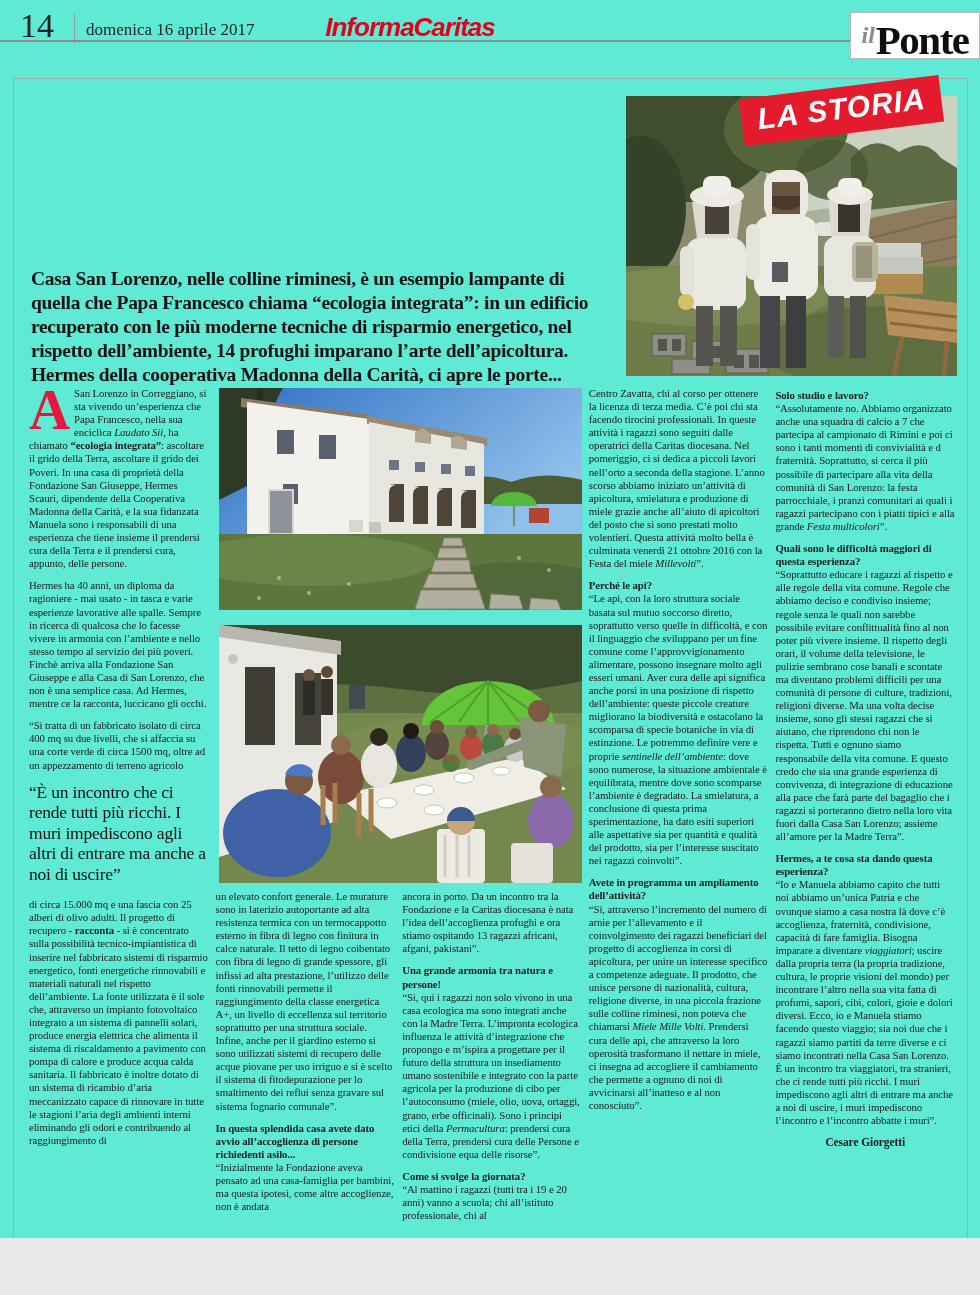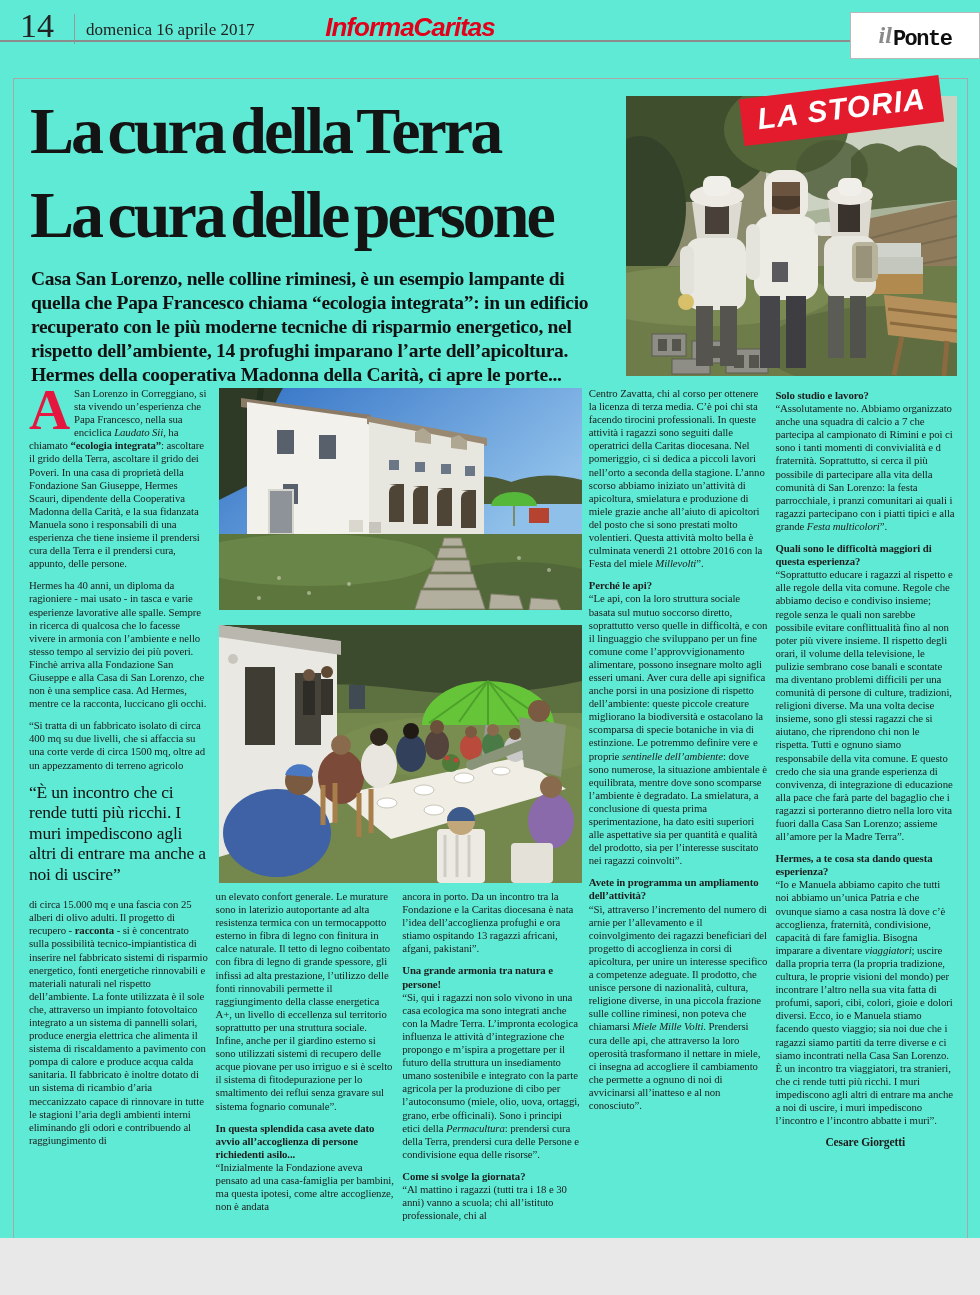--- a/index.html
+++ b/index.html
@@ -10,22 +10,22 @@
   .pageno{position:absolute;left:20px;top:8px;font-size:34px;line-height:36px;color:#222;}
   .hdr-vline{position:absolute;left:74px;top:14px;width:1px;height:30px;background:#9a9a9a;}
   .hdr-date{position:absolute;left:86px;top:20px;font-size:17px;color:#222;}
   .hdr-section{position:absolute;left:0;right:160px;top:12px;text-align:center;
         font-family:"Liberation Sans","DejaVu Sans",sans-serif;font-weight:bold;font-style:italic;
         font-size:26px;letter-spacing:-1px;}
   .hdr-rule{position:absolute;left:0;right:0;top:40px;height:2px;background:#8c8c8c;}
   .masthead{position:absolute;right:0;top:12px;width:128px;height:45px;border:1px solid #b8b8b8;
         background:#fff;display:flex;align-items:center;justify-content:center;z-index:5;}
   .masthead .il{font-style:italic;font-weight:bold;font-size:24px;color:#8a8a8a;margin-right:1px;}
-  .masthead .ponte{font-family:Liberation Mono, monospace;font-weight:bold;
-        font-size:22px;color:#0f0f0f;letter-spacing:-1.5px;margin-top:8px;}
+  .masthead .ponte{font-family:Liberation Serif, serif;font-weight:bold;
+        font-size:41px;color:#0f0f0f;letter-spacing:-1.5px;margin-top:8px;}
 
   
   .frame{position:absolute;left:13px;top:78px;width:953px;height:1205px;border:1px solid #a8a8a8;}
 
   .headline{position:absolute;left:16px;top:10px;font-weight:bold;font-size:66px;line-height:84px;
         letter-spacing:-3px;word-spacing:-7px;color:#141414;white-space:nowrap;}
   .standfirst{position:absolute;left:17px;top:188px;width:577px;font-weight:bold;
         font-size:19.5px;line-height:24px;letter-spacing:-0.3px;color:#111;}
 
   .badge{position:absolute;left:727px;top:8px;transform:rotate(-7deg);background:#e41b2d;
@@ -61,24 +61,20 @@
   <div class="hdr-date">domenica 16 aprile 2017</div>
   <div class="hdr-section" style="color:#e2001a;">InformaCaritas</div>
   <div class="hdr-rule"></div>
   <div class="masthead">
     <span class="il">il</span>
       <span class="ponte">Ponte</span>
   </div>
 
   <div class="frame">
 
-    <div class="headline">
-      <div>La cura della Terra</div>
-      <div>La cura delle persone</div>
-    </div>
 
     <div class="standfirst">Casa San Lorenzo, nelle colline riminesi, è un esempio lampante di quella che Papa Francesco chiama “ecologia integrata”: in un edificio recuperato con le più moderne tecniche di risparmio energetico, nel rispetto dell’ambiente, 14 profughi imparano l’arte dell’apicoltura. Hermes della cooperativa Madonna della Carità, ci apre le porte...</div>
 
     <div class="badge">LA STORIA</div>
 
     <div class="photo photo-bees">
       <svg viewBox="0 0 331 280" preserveAspectRatio="none">
         <rect width="331" height="280" fill="#8b8b6e"></rect>
         <rect x="140" width="191" height="125" fill="#ccd2c2"></rect>
         <polygon points="140,122 331,92 331,125 140,135" fill="#a9b399"></polygon>
@@ -313,21 +309,21 @@
         <p>un elevato confort generale. Le murature sono in laterizio autoportante ad alta resistenza termica con un termocappotto esterno in fibra di legno con finitura in calce naturale. Il tetto di legno coibentato con fibra di legno di grande spessore, gli infissi ad alta prestazione, l’utilizzo delle fonti rinnovabili permette il raggiungimento della classe energetica A+, un livello di eccellenza sul territorio soprattutto per una struttura sociale. Infine, anche per il giardino esterno si sono utilizzati sistemi di recupero delle acque piovane per uso irriguo e si è scelto il sistema di fitodepurazione per lo smaltimento dei reflui senza gravare sul sistema fognario comunale”.</p>
         <p class="q">In questa splendida casa avete dato avvio all’accoglienza di persone richiedenti asilo...</p>
         <p>“Inizialmente la Fondazione aveva pensato ad una casa-famiglia per bambini, ma questa ipotesi, come altre accoglienze, non è andata</p>
       </div>
 
       <div class="col pad">
         <p>ancora in porto. Da un incontro tra la Fondazione e la Caritas diocesana è nata l’idea dell’accoglienza profughi e ora stiamo ospitando 13 ragazzi africani, afgani, pakistani”.</p>
         <p class="q">Una grande armonia tra natura e persone!</p>
         <p>“Si, qui i ragazzi non solo vivono in una casa ecologica ma sono integrati anche con la Madre Terra. L’impronta ecologica influenza le attività d’integrazione che propongo e m’ispira a progettare per il futuro della struttura un insediamento umano sostenibile e integrato con la parte agricola per la produzione di cibo per l’autoconsumo (miele, olio, uova, ortaggi, grano, erbe officinali). Sono i principi etici della <em>Permacultura</em>: prendersi cura della Terra, prendersi cura delle Persone e condivisione equa delle risorse”.</p>
         <p class="q">Come si svolge la giornata?</p>
-        <p>“Al mattino i ragazzi (tutti tra i 18 e 30 anni) vanno a scuola; chi all’istituto professionale, chi al</p>
+        <p>“Al mattino i ragazzi (tutti tra i 19 e 20 anni) vanno a scuola; chi all’istituto professionale, chi al</p>
       </div>
 
       <div class="col">
         <p>Centro Zavatta, chi al corso per ottenere la licenza di terza media. C’è poi chi sta facendo tirocini professionali. In queste attività i ragazzi sono seguiti dalle operatrici della Caritas diocesana. Nel pomeriggio, ci si dedica a piccoli lavori nell’orto a seconda della stagione. L’anno scorso abbiamo iniziato un’attività di apicoltura, smielatura e produzione di miele grazie anche all’aiuto di apicoltori del posto che si sono prestati molto volentieri. Questa attività molto bella è culminata venerdì 21 ottobre 2016 con la Festa del miele <em>Millevolti</em>”.</p>
         <p class="q">Perché le api?</p>
         <p>“Le api, con la loro struttura sociale basata sul mutuo soccorso diretto, soprattutto verso quelle in difficoltà, e con il linguaggio che sviluppano per un fine comune come l’approvvigionamento alimentare, possono insegnare molto agli esseri umani. Aver cura delle api significa anche porsi in una posizione di rispetto dell’ambiente: queste piccole creature migliorano la biodiversità e ostacolano la scomparsa di specie botaniche in via di estinzione. Le potremmo definire vere e proprie <em>sentinelle dell’ambiente</em>: dove sono numerose, la situazione ambientale è equilibrata, mentre dove sono scomparse l’ambiente è degradato. La smielatura, a conclusione di questa prima sperimentazione, ha dato esiti superiori alle aspettative sia per quantità e qualità del prodotto, sia per l’interesse suscitato nei ragazzi coinvolti”.</p>
         <p class="q">Avete in programma un ampliamento dell’attività?</p>
         <p>“Sì, attraverso l’incremento del numero di arnie per l’allevamento e il coinvolgimento dei ragazzi beneficiari del progetto di accoglienza in corsi di apicoltura, per unire un interesse specifico a competenze adeguate. Il prodotto, che unisce persone di nazionalità, cultura, religione diverse, in una piccola frazione sulle colline riminesi, non poteva che chiamarsi <em>Miele Mille Volti</em>. Prendersi cura delle api, che attraverso la loro operosità trasformano il nettare in miele, ci insegna ad accogliere il cambiamento che permette a ognuno di noi di avvicinarsi all’inatteso e al non conosciuto”.</p>
       </div>
 

